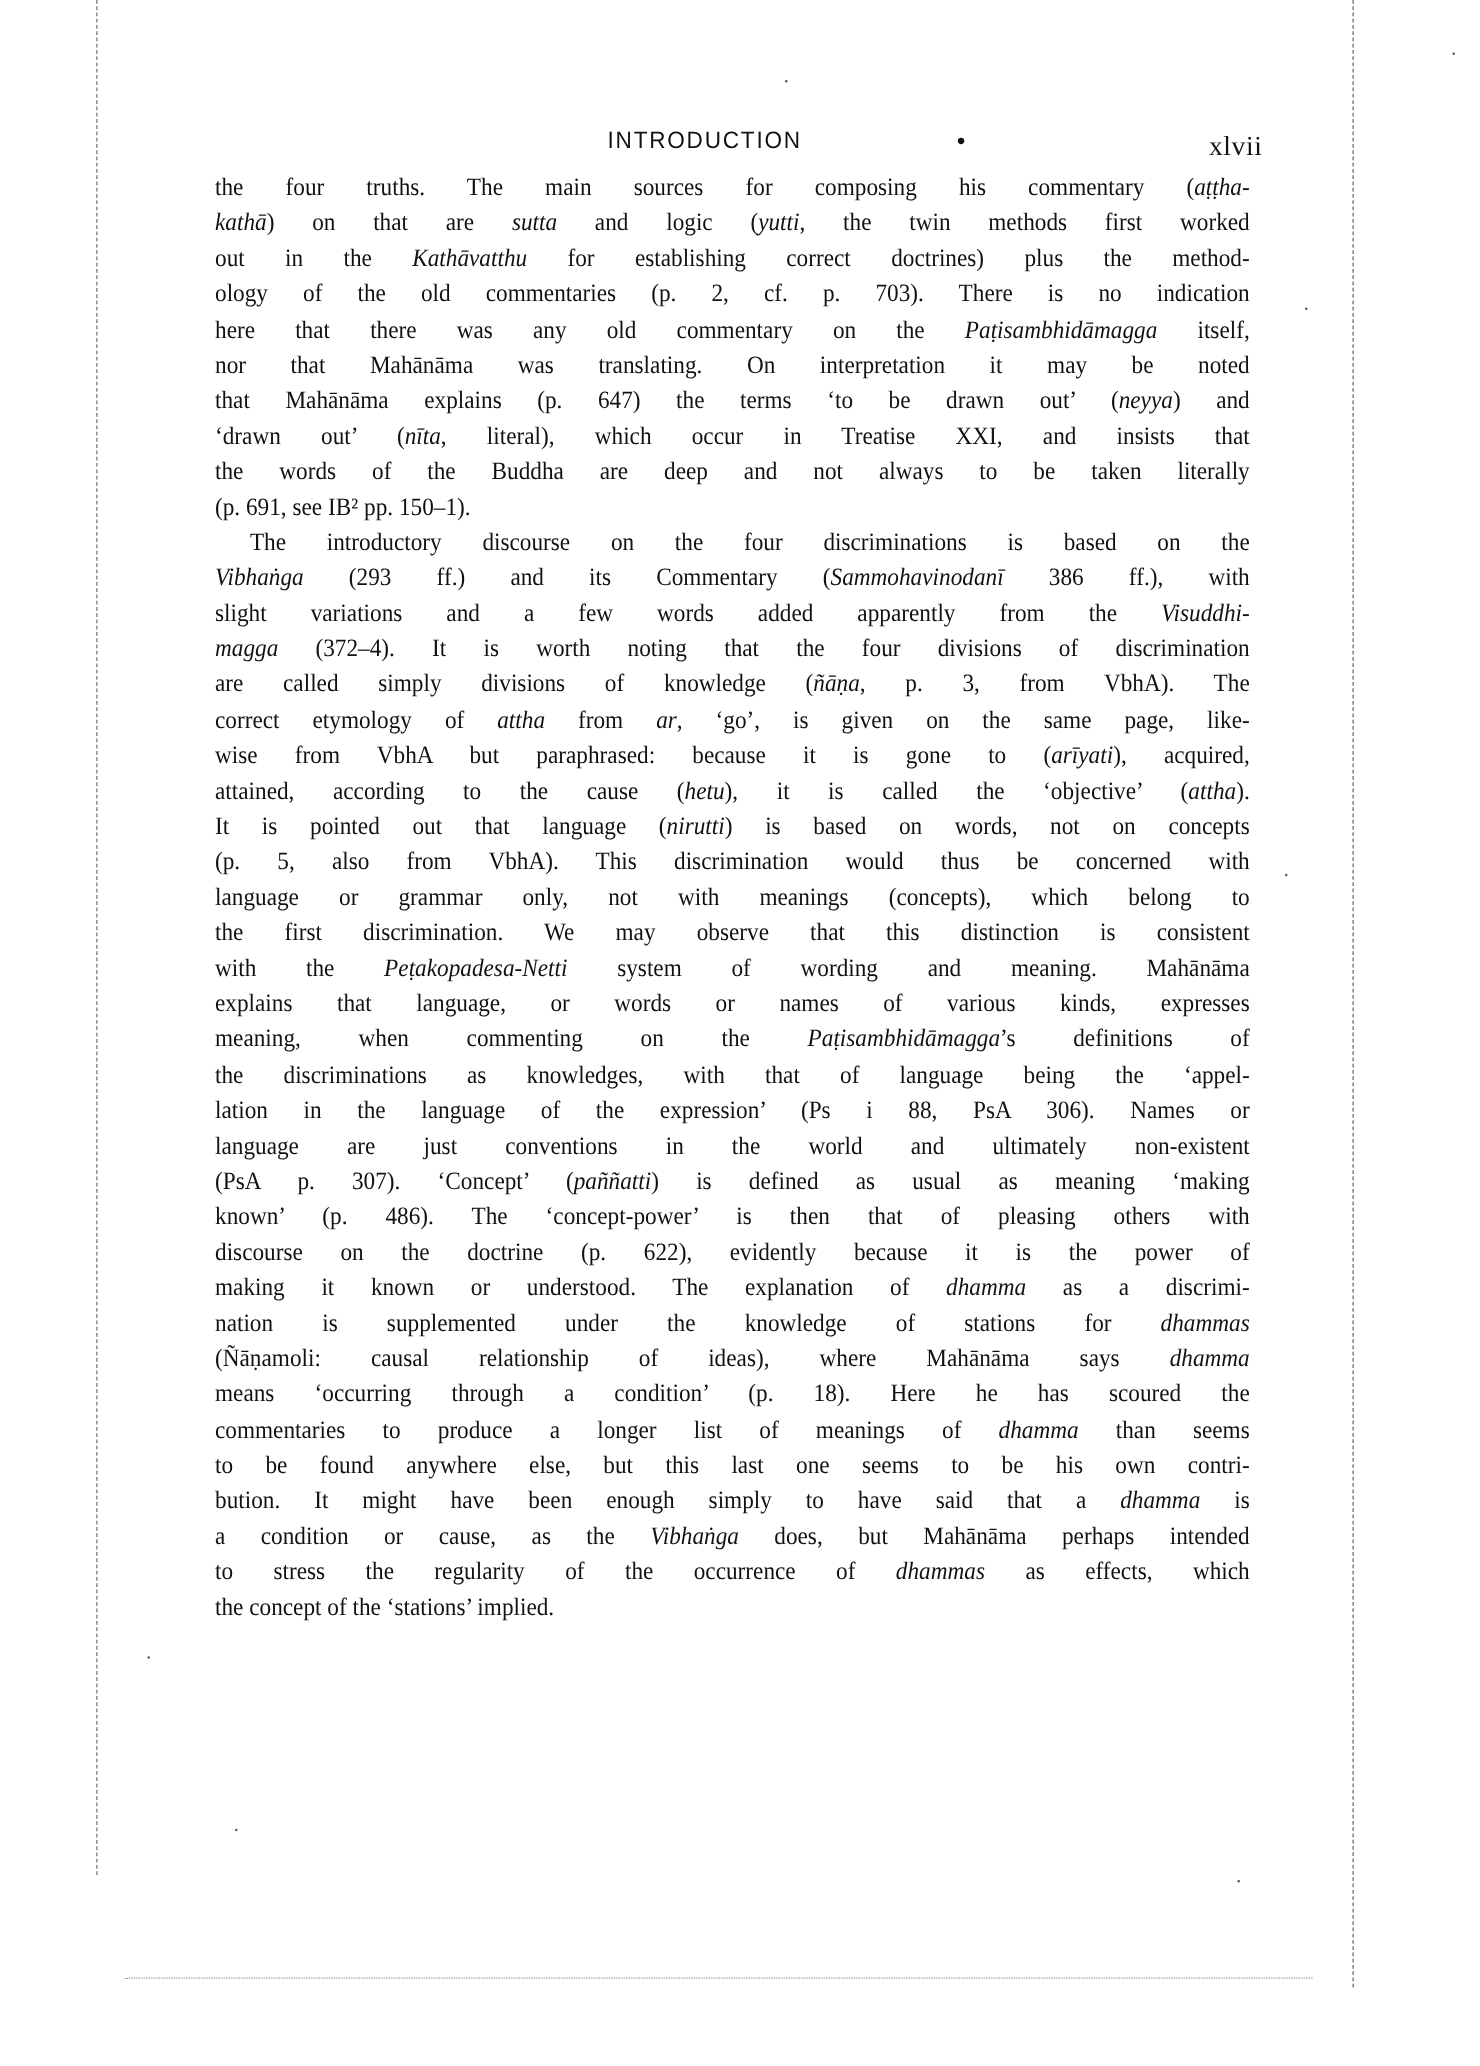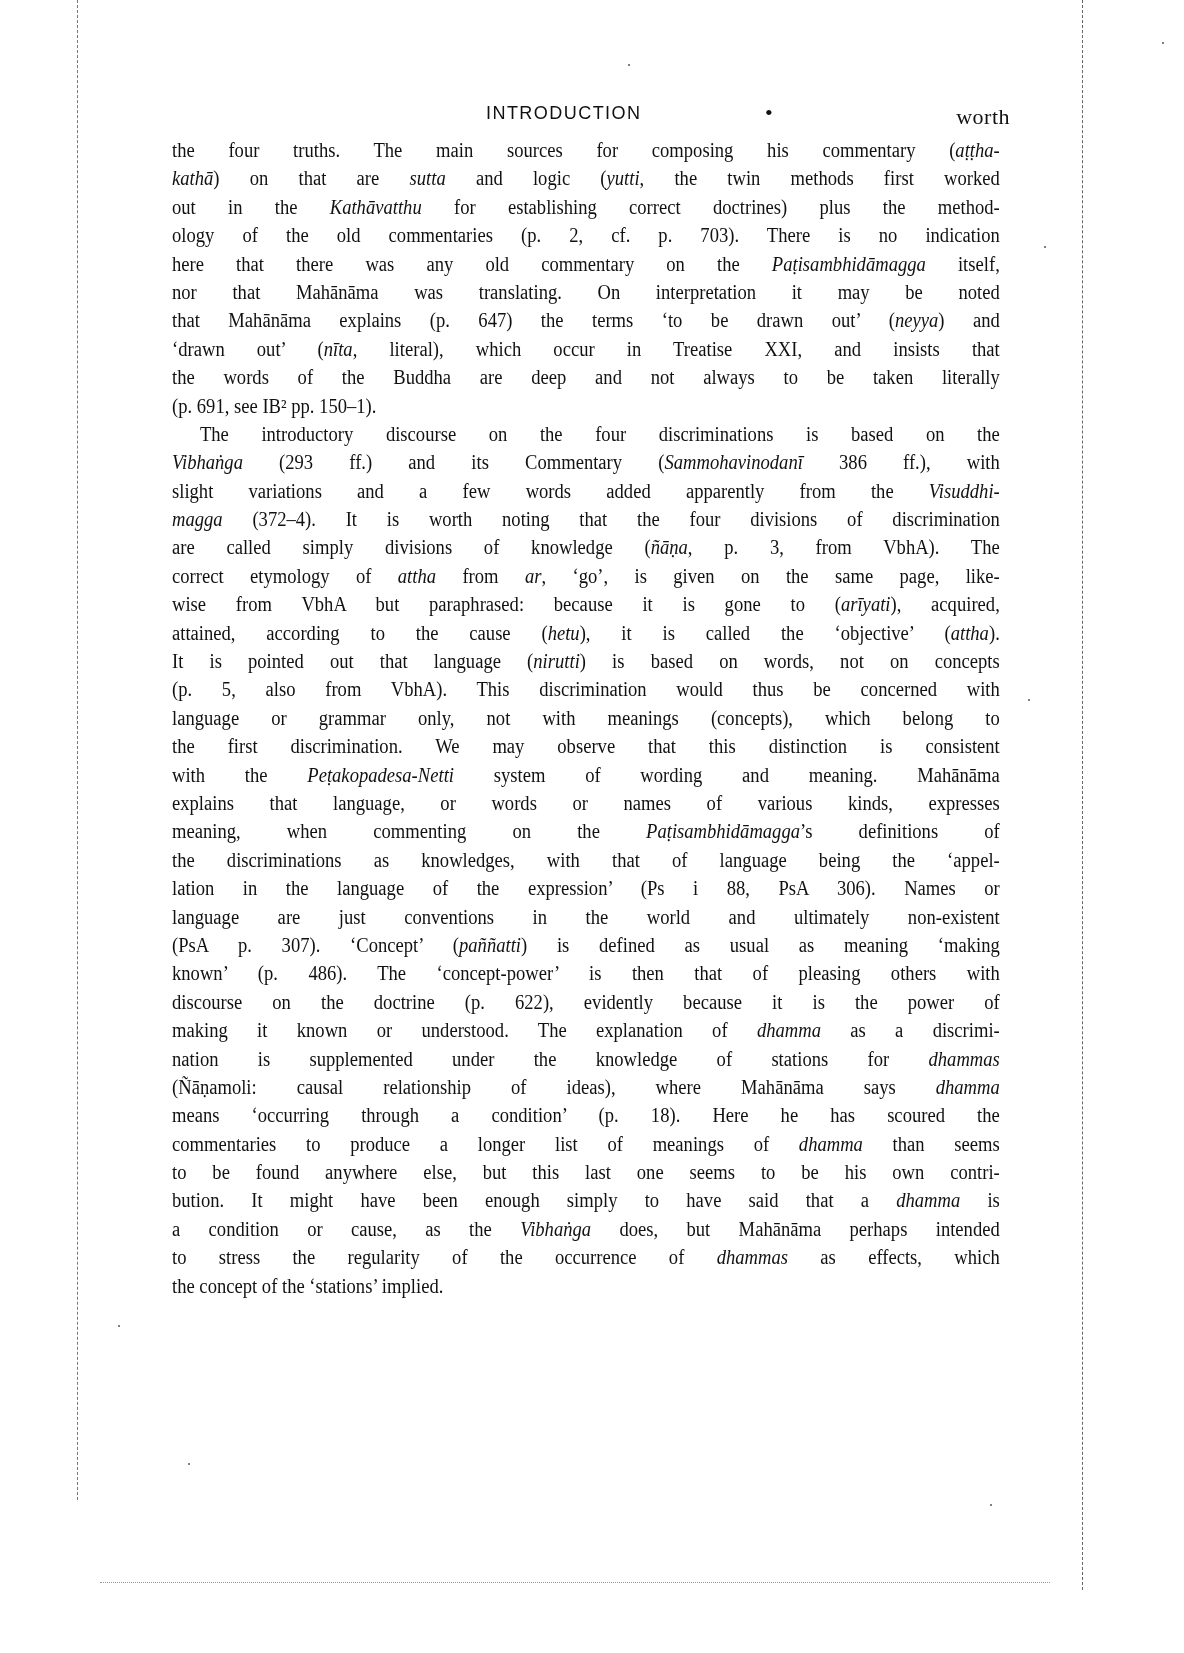--- a/index.html
+++ b/index.html
@@ -62,21 +62,21 @@
 <span class="speck" style="left:1044px;top:246px"></span>
 <span class="speck" style="left:1028px;top:699px"></span>
 <span class="speck" style="left:1162px;top:42px"></span>
 <span class="speck" style="left:118px;top:1325px"></span>
 <span class="speck" style="left:188px;top:1463px"></span>
 <span class="speck" style="left:990px;top:1504px"></span>
 
 <header class="running-head">
   <span class="title">INTRODUCTION</span>
   <span class="dot">•</span>
-  <span class="folio">worth</span>
+  <span class="folio">xlvii</span>
 </header>
 
 <main class="text" id="body-text">
     <span class="line"><span>the four truths. The main sources for composing his commentary (</span><i>aṭṭha-</i></span>
     <span class="line"><i>kathā</i><span>) on that are </span><i>sutta</i><span> and logic (</span><i>yutti</i><span>, the twin methods first worked</span></span>
     <span class="line"><span>out in the </span><i>Kathāvatthu</i><span> for establishing correct doctrines) plus the method-</span></span>
     <span class="line"><span>ology of the old commentaries (p. 2, cf. p. 703). There is no indication</span></span>
     <span class="line"><span>here that there was any old commentary on the </span><i>Paṭisambhidāmagga</i><span> itself,</span></span>
     <span class="line"><span>nor that Mahānāma was translating. On interpretation it may be noted</span></span>
     <span class="line"><span>that Mahānāma explains (p. 647) the terms ‘to be drawn out’ (</span><i>neyya</i><span>) and</span></span>

